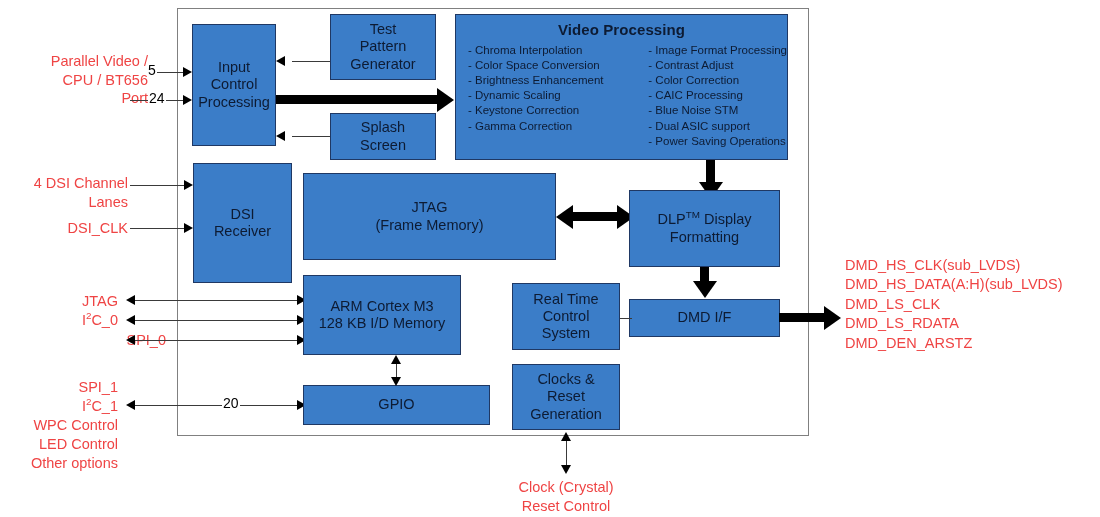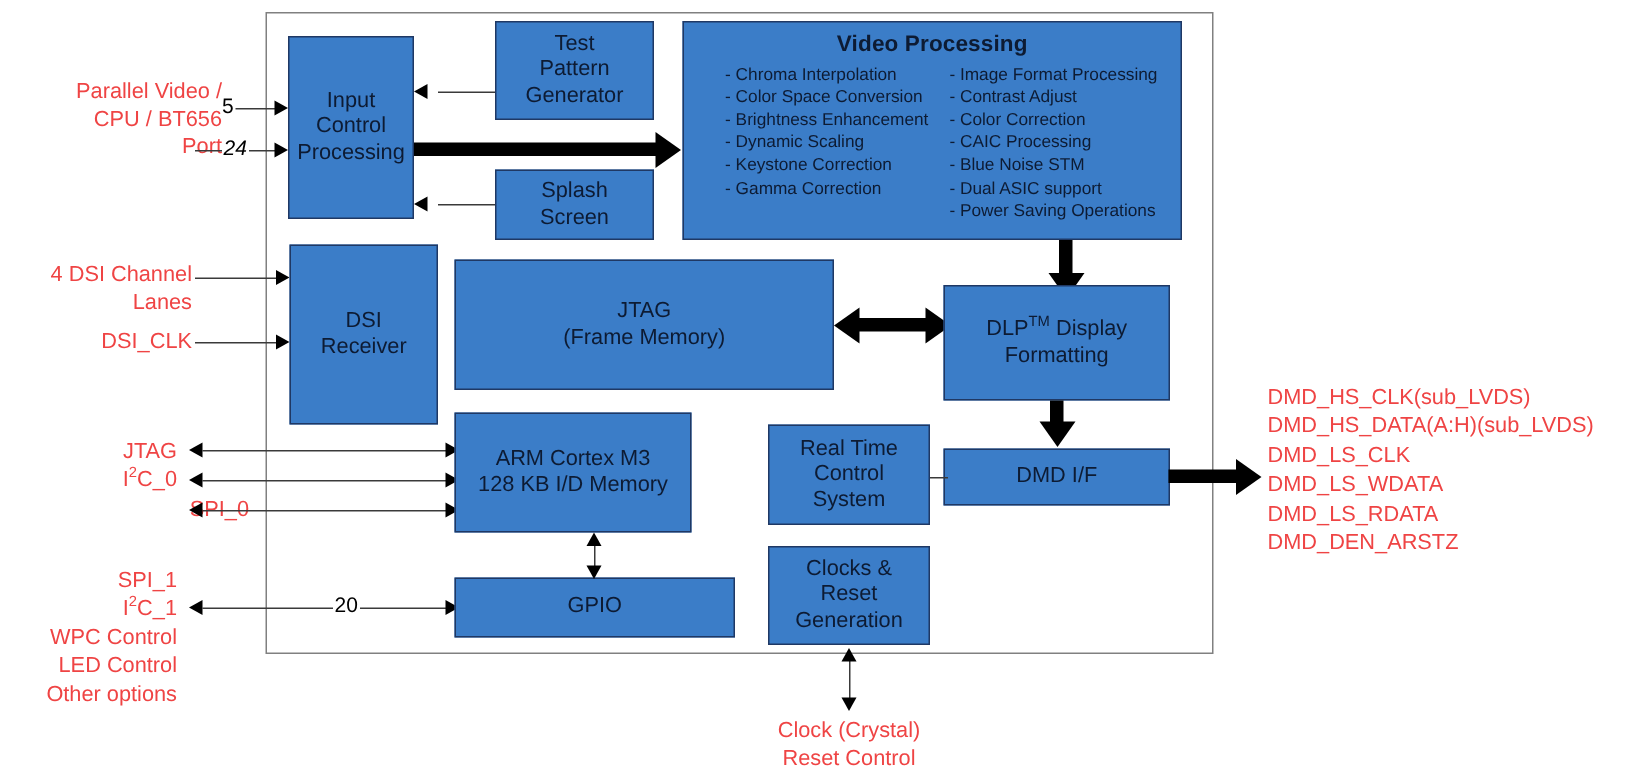--- a/index.html
+++ b/index.html
@@ -47,21 +47,21 @@
   }
   .vp-title {
     font-weight: bold;
     font-size: 15px;
     margin-bottom: 4px;
     letter-spacing: .1px;
   }
   .vp-cols {
     display: flex;
     width: 100%;
-    justify-content: center;
+    justify-content: space-between;
     padding-left: 12px;
     box-sizing: border-box;
     gap: 14px;
   }
   .vp-col {
     text-align: left;
     font-size: 11.5px;
     line-height: 1.32;
   }
   .vp-col span { display: block; white-space: nowrap; }
@@ -172,21 +172,21 @@
   </div>
   <div class="lbl right" style="left:0px; top:454px; width:118px;">
     <span>Other options</span>
   </div>
 
   <div class="wire-h" style="left:152px; top:72px; width:34px;"></div>
   <div class="bus-num" style="left:147px; top:63px;">5</div>
   <div class="ah r" style="left:183px; top:66.5px;"></div>
 
   <div class="wire-h" style="left:130px; top:100px; width:56px;"></div>
-  <div class="bus-num" style="left:148px; top:91px;font-style:italic;">24</div>
+  <div class="bus-num" style="left:148px; top:91px;">24</div>
   <div class="ah r" style="left:183px; top:94.5px;"></div>
 
   <div class="wire-h" style="left:130px; top:185px; width:57px;"></div>
   <div class="ah r" style="left:184px; top:179.5px;"></div>
 
   <div class="wire-h" style="left:130px; top:228px; width:57px;"></div>
   <div class="ah r" style="left:184px; top:222.5px;"></div>
 
   <div class="wire-h" style="left:135px; top:300px; width:168px;"></div>
   <div class="ah l" style="left:126px; top:294.5px;"></div>
@@ -310,21 +310,20 @@
 
   <div class="wire-h" style="left:620px; top:318px; width:12px;"></div>
 
   <div class="bus-h" style="left:779px; top:313px; width:46px;"></div>
   <div class="ah big-r" style="left:824px; top:305.5px;"></div>
 
   <div class="lbl left" style="left:845px; top:256px; width:250px; line-height:1.34;">
     <span>DMD_HS_CLK(sub_LVDS)</span>
     <span>DMD_HS_DATA(A:H)(sub_LVDS)</span>
     <span>DMD_LS_CLK</span>
-    <span>DMD_LS_WDATA</span>
     <span>DMD_LS_RDATA</span>
     <span>DMD_DEN_ARSTZ</span>
   </div>
 
   <div class="wire-v" style="left:566px; top:440px; height:28px;"></div>
   <div class="ah u" style="left:560.5px; top:432px;"></div>
   <div class="ah d" style="left:560.5px; top:465px;"></div>
 
   <div class="lbl center" style="left:466px; top:478px; width:200px;">
     <span>Clock (Crystal)</span>

